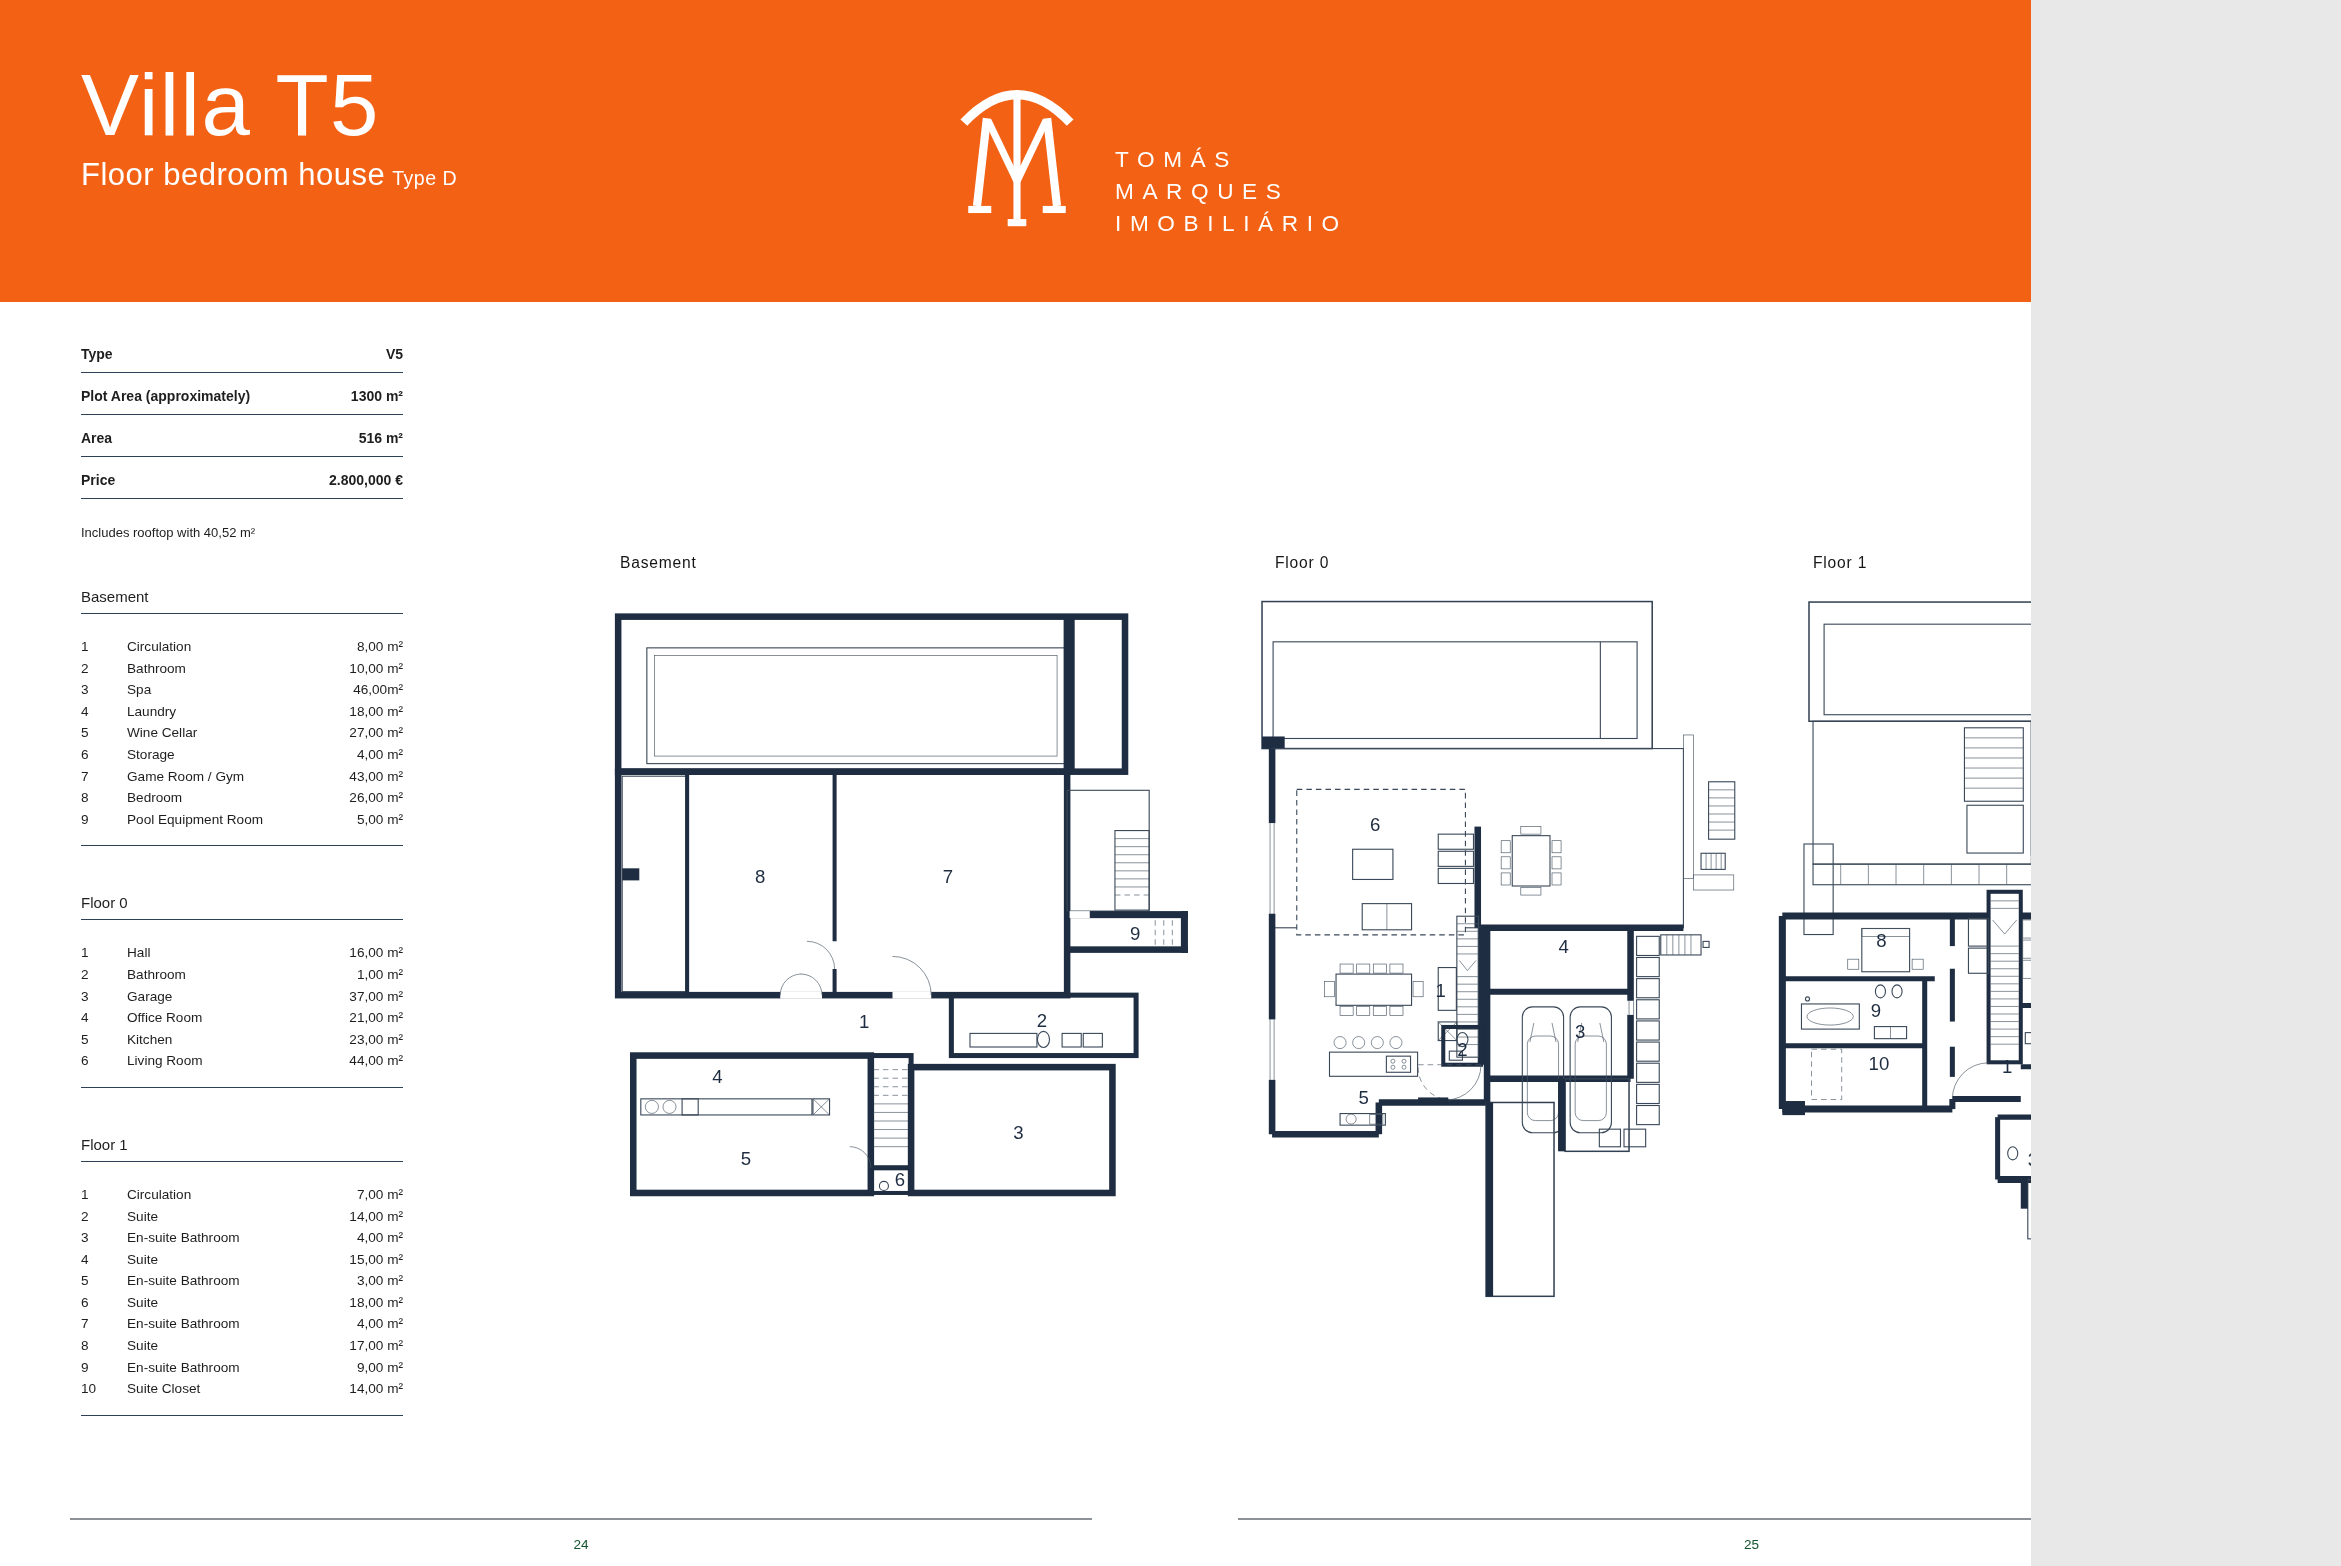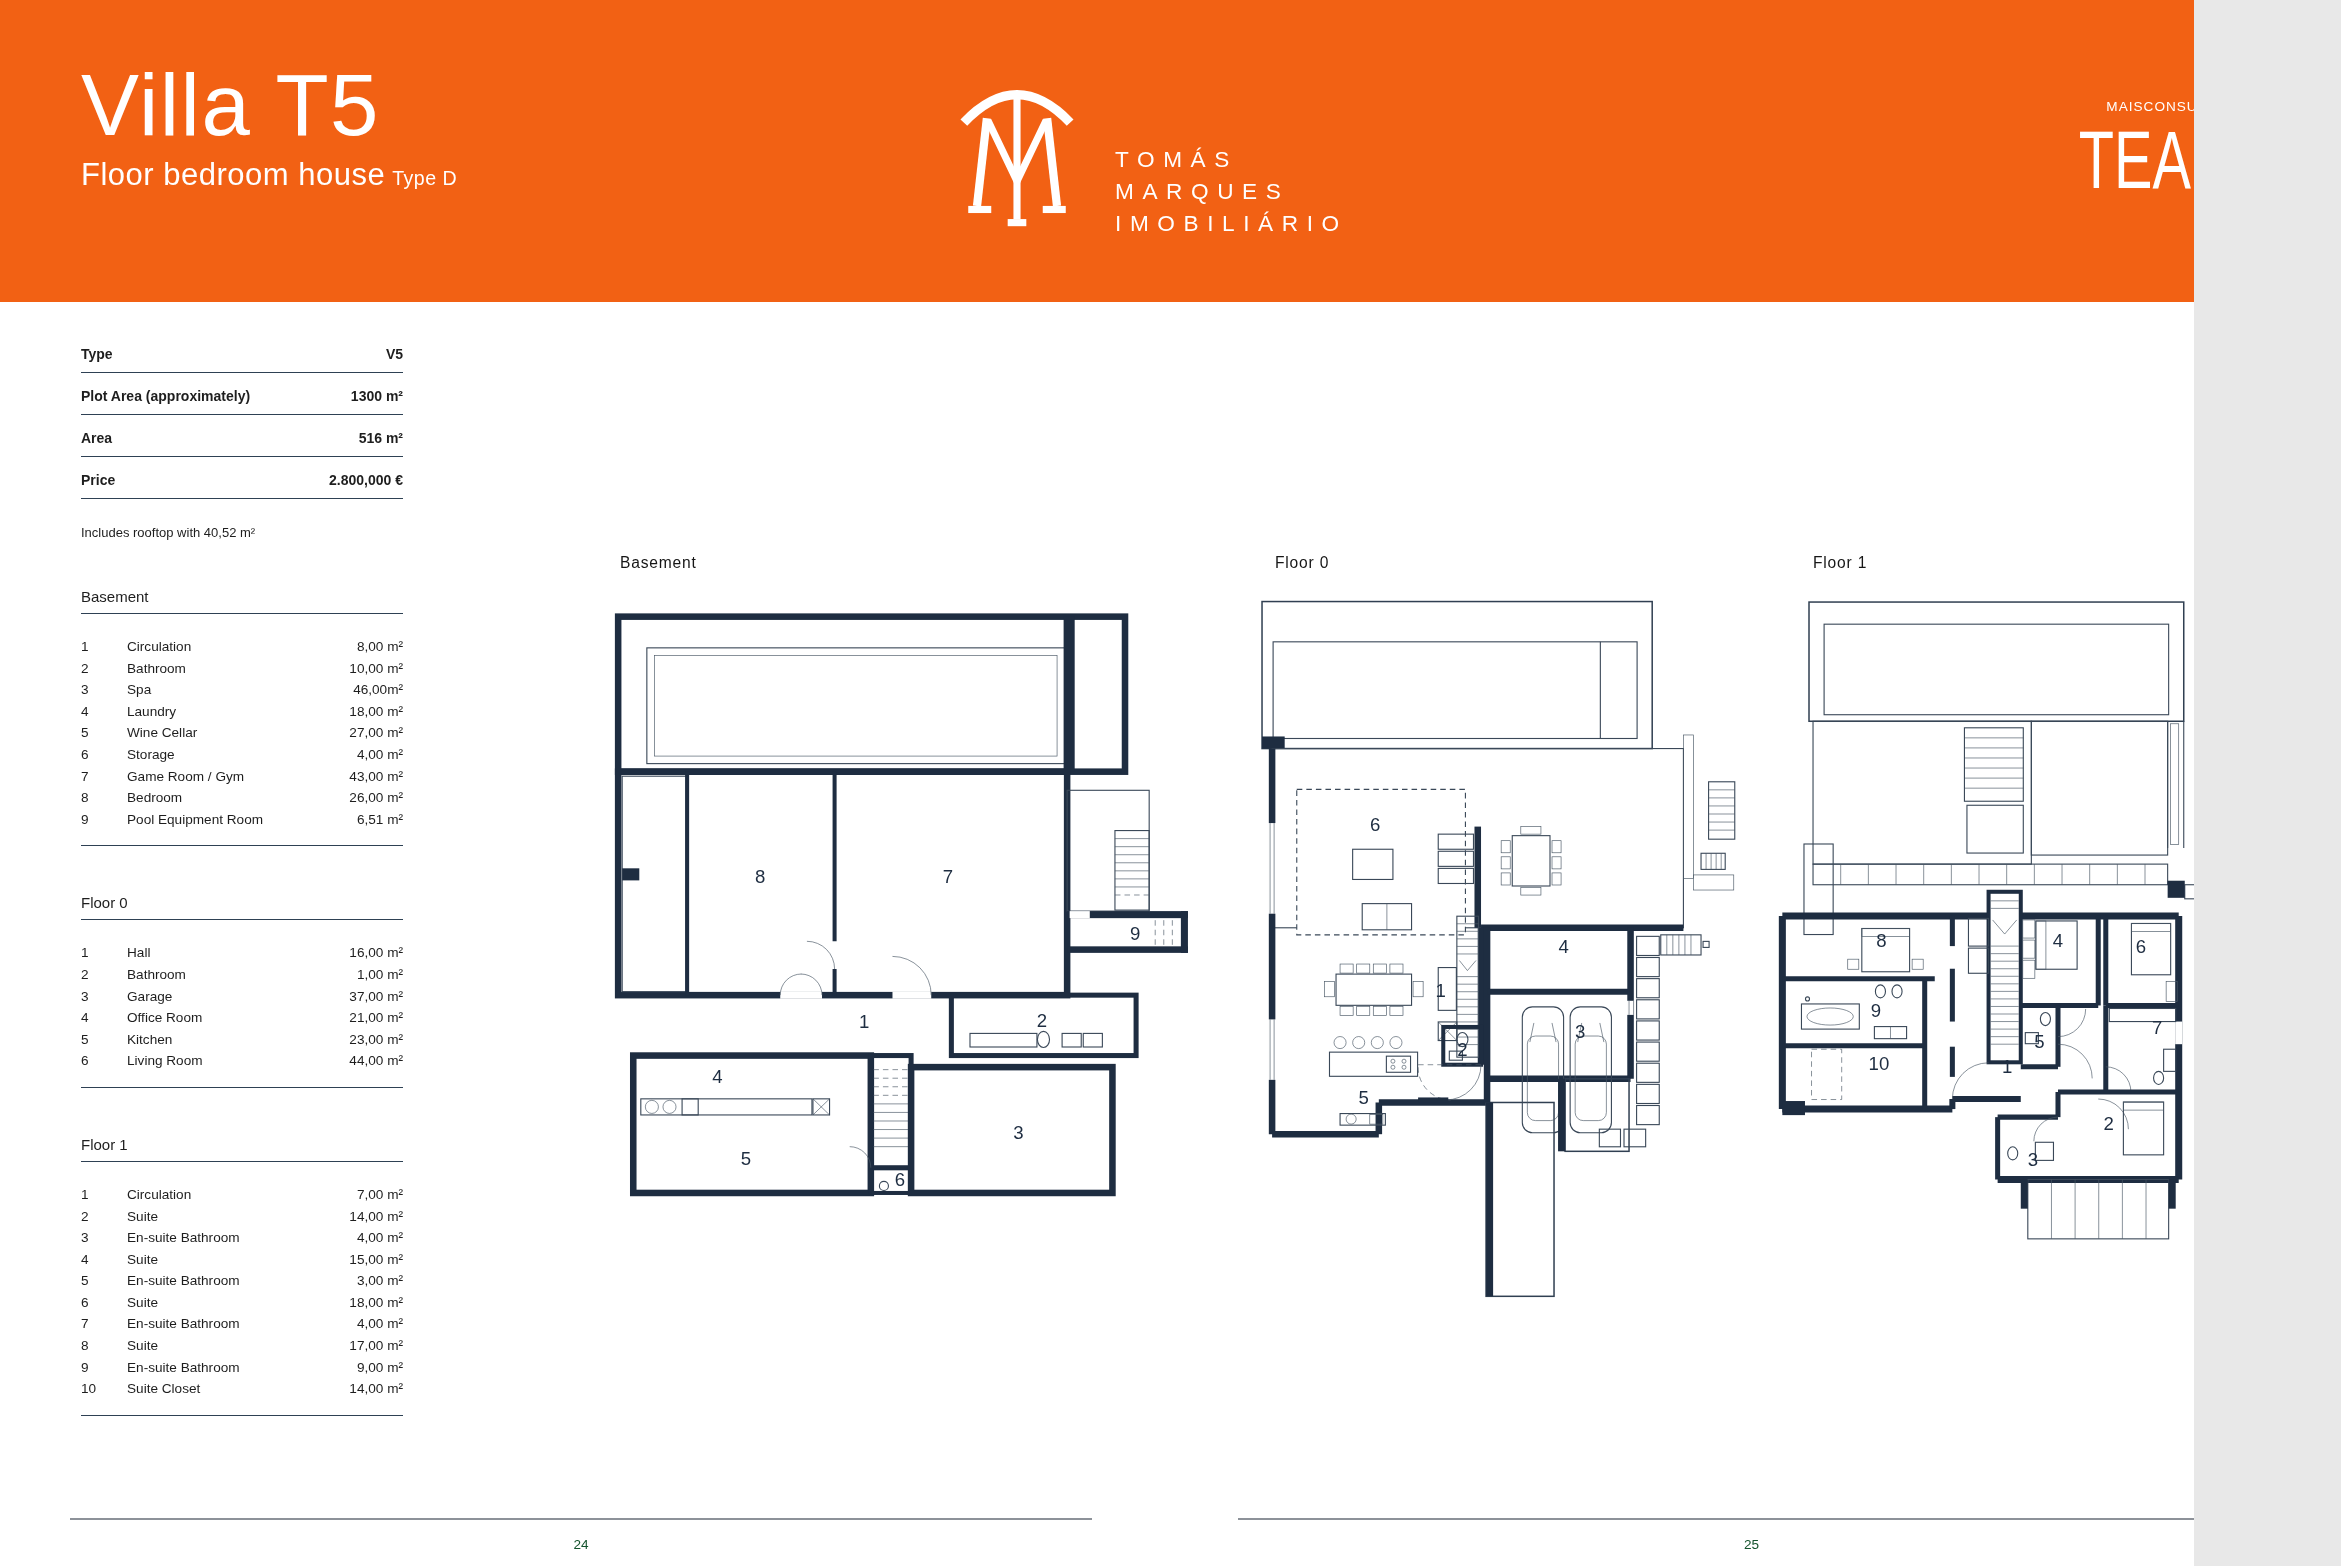--- a/index.html
+++ b/index.html
@@ -1,16 +1,16 @@
 <!DOCTYPE html>
 <html style="font-size:8px"><head>
 <meta charset="utf-8">
 <style>
   html,body{margin:0;padding:0;background:#e8e8e8;}
-  .page{position:relative;width:2194px;height:1567px;background:#fff;overflow:hidden;
+  .page{position:relative;width:2031px;height:1567px;background:#fff;overflow:hidden;
         font-family:"Liberation Sans",sans-serif;color:#1e1e1e;}
   
   .banner{position:absolute;left:0;top:0;width:2342px;height:302px;background:#F26114;color:#fff;}
   .title-block{position:absolute;left:81px;top:59px;}
   .title-block h1{margin:0;font-size:87px;font-weight:300;letter-spacing:1.5px;line-height:1.05;}
   .subtitle{font-size:31px;font-weight:300;letter-spacing:0.5px;margin-top:7px;}
   .type-tag{font-size:19.6px;font-weight:300;margin-left:7px;margin-top:28px;}
   .brand-center{position:absolute;left:954px;top:59px;display:flex;align-items:flex-end;}
   .brand-lines{margin-left:35px;font-size:22.6px;font-weight:300;letter-spacing:8.6px;line-height:1.42;}
   .brand-right{position:absolute;right:79px;top:99px;text-align:right;}
@@ -169,21 +169,21 @@
 
           <div class="rrow">
             <span class="rn">8</span>
             <span class="rname">Bedroom</span>
             <span class="rarea">26,00 m²</span>
           </div>
 
           <div class="rrow">
             <span class="rn">9</span>
             <span class="rname">Pool Equipment Room</span>
-            <span class="rarea">6,51 m²</span>
+            <span class="rarea">5,00 m²</span>
           </div>
         </div>
       <hr class="sec-end">
     </div>
 
     <div class="section">
       <h3>Floor 0</h3>
       <hr class="sec-line">
       <div>
 

